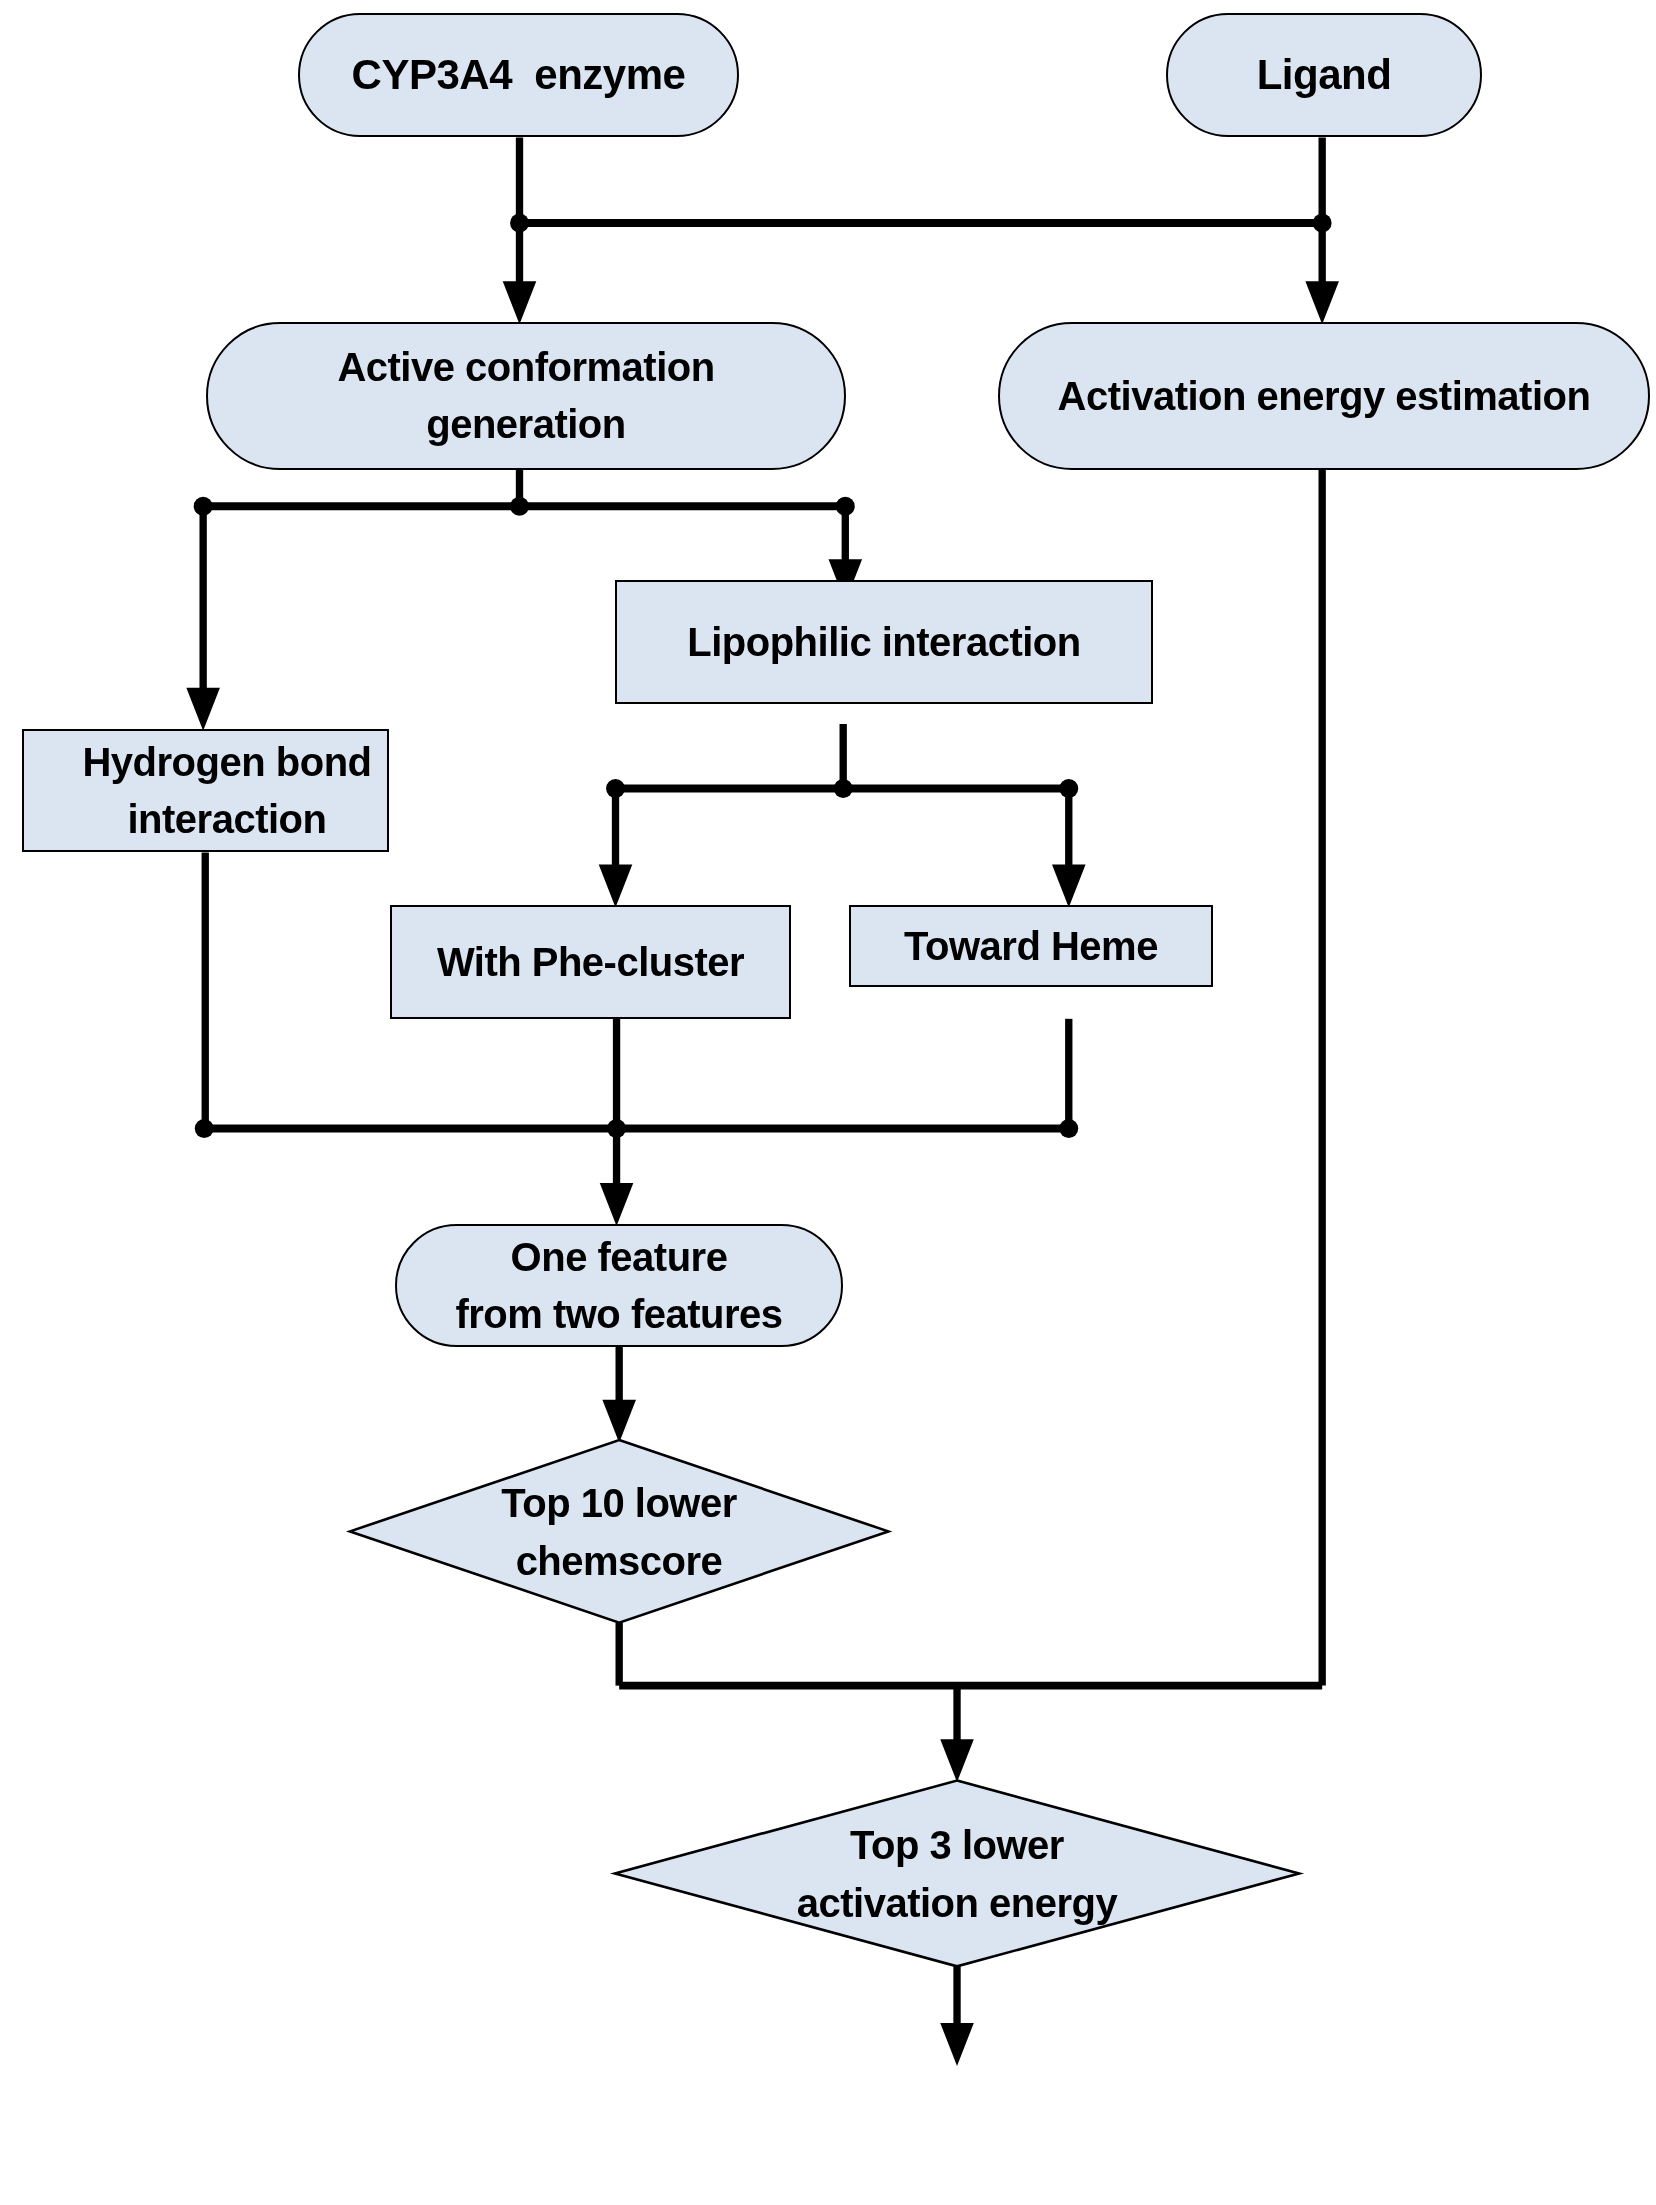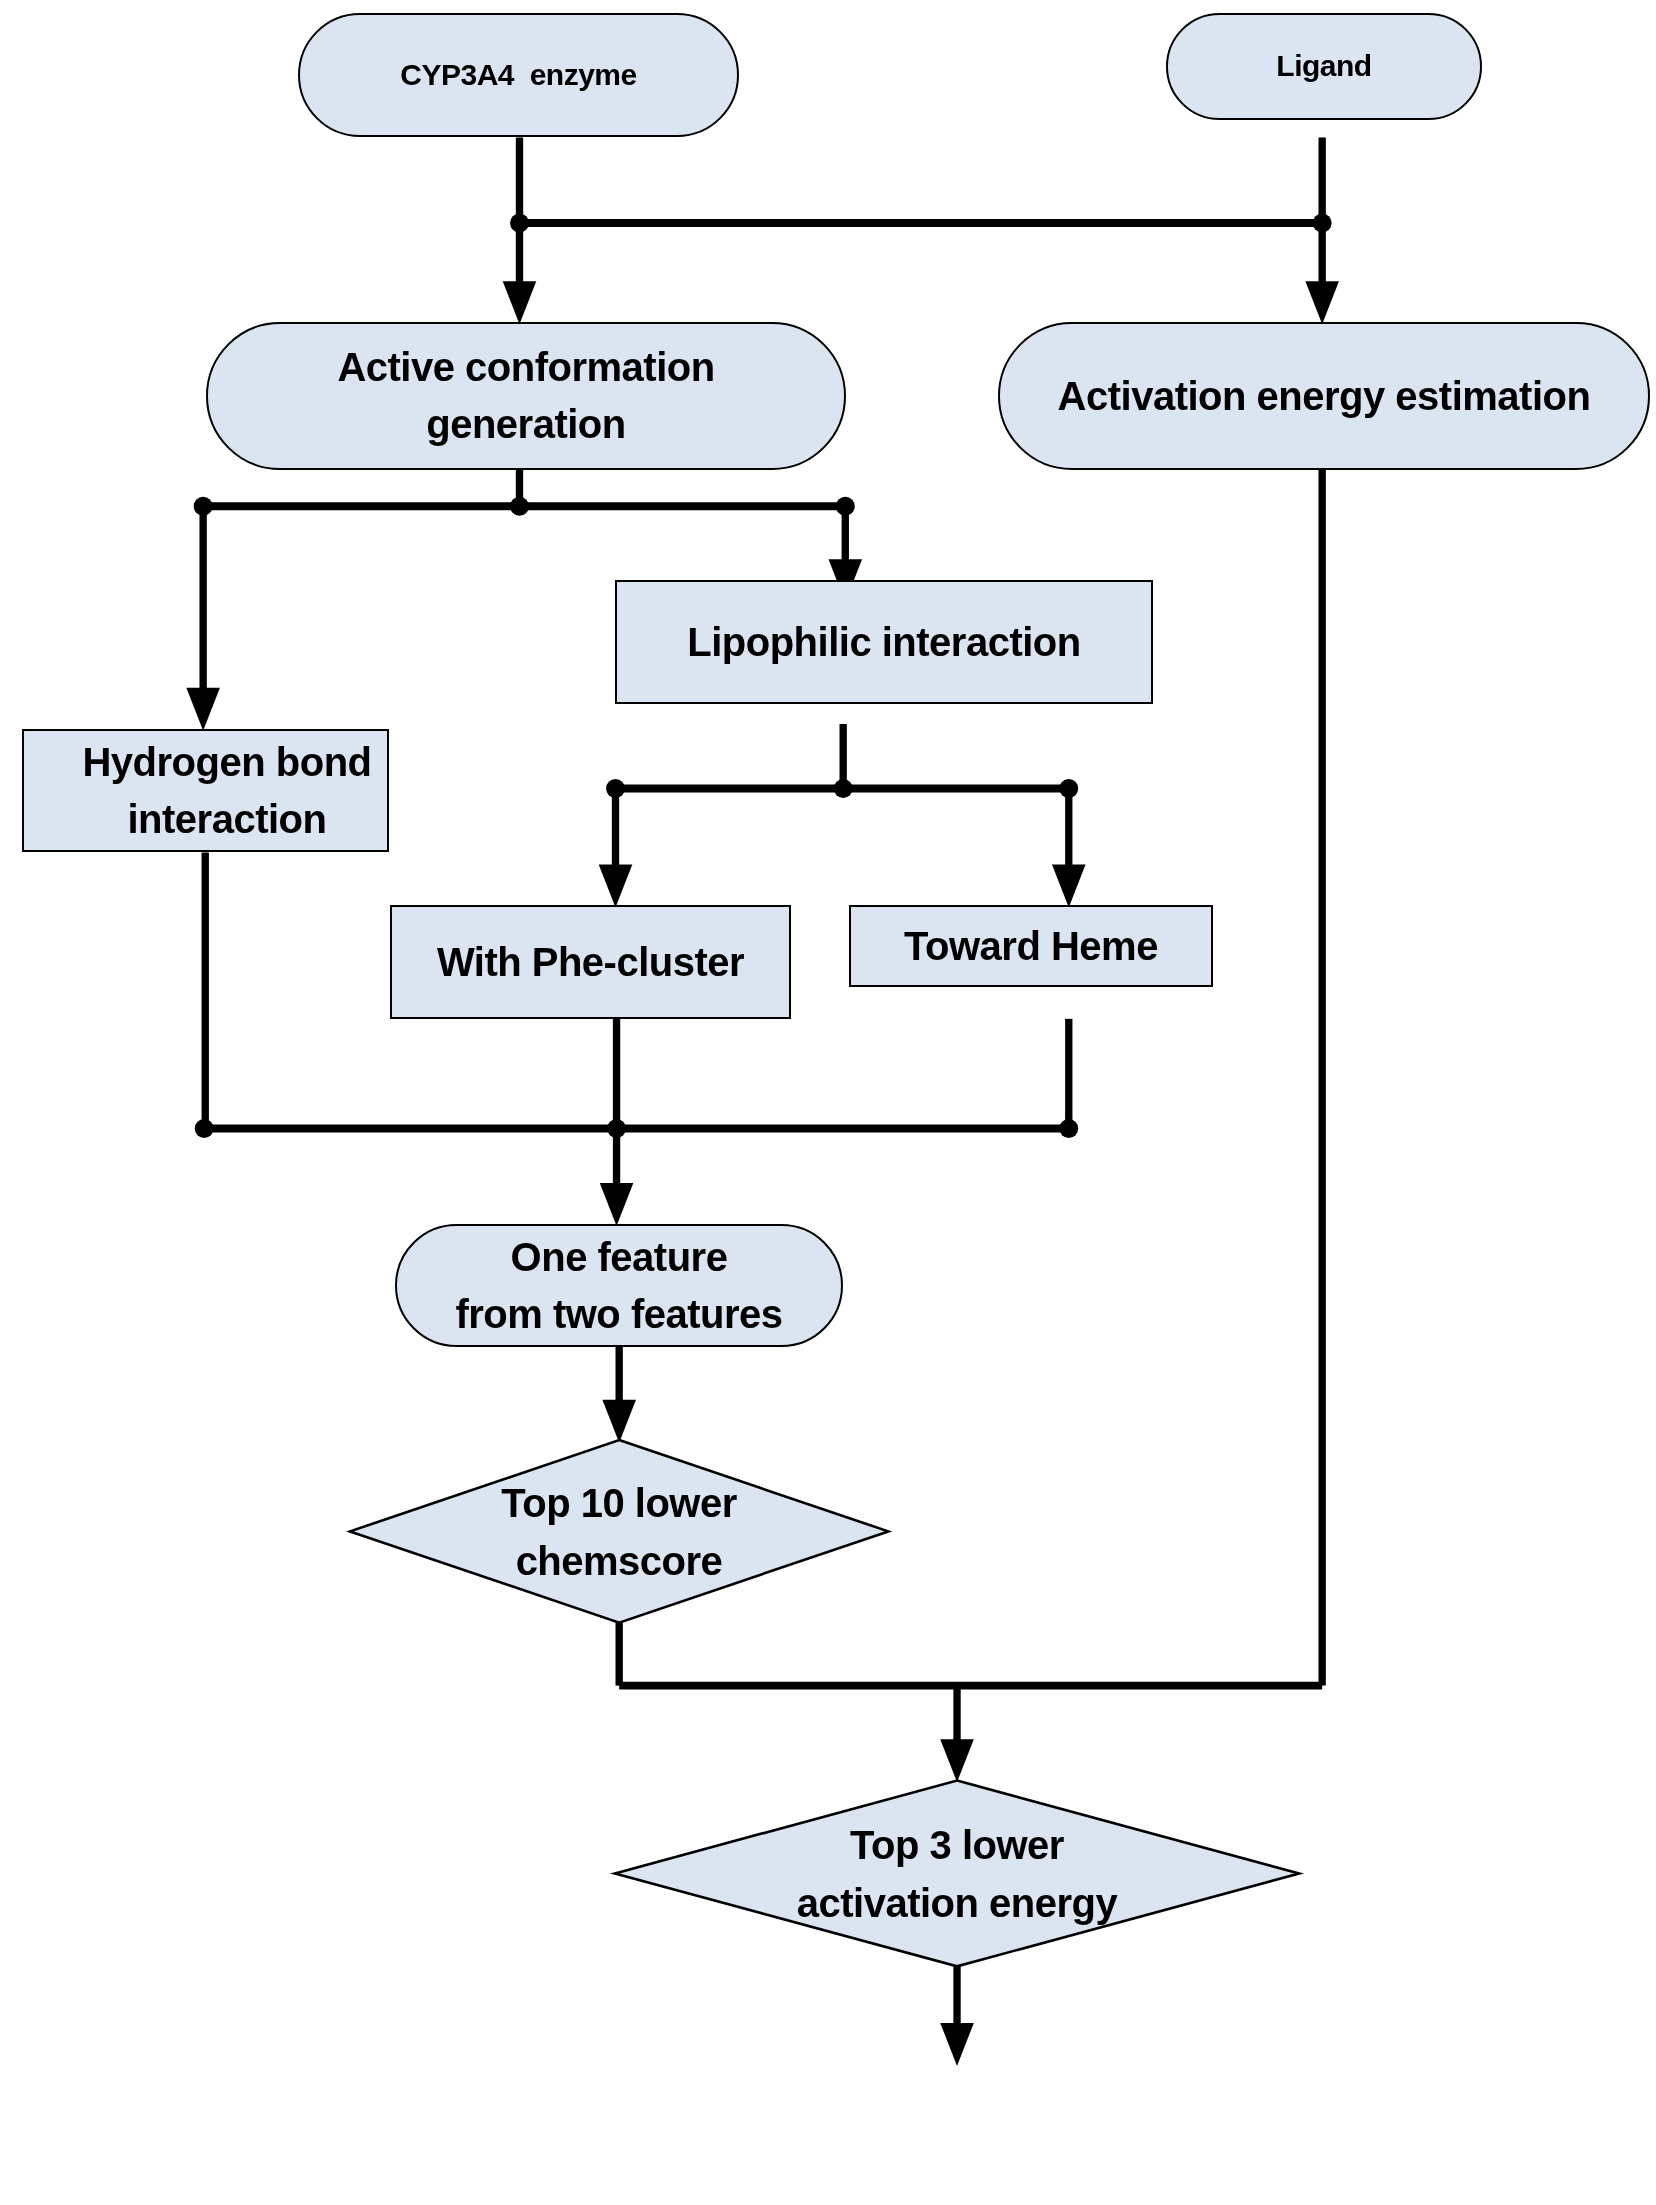--- a/index.html
+++ b/index.html
@@ -37,21 +37,21 @@
     align-items:center;
     justify-content:center;
     text-align:left;
     color:#000000;
     font-weight:bold;
     font-size:40px;
     line-height:1.45;
     letter-spacing:-0.5px;
     white-space:pre;
   }
-  .big   { font-size:30px; }
+  .big   { font-size:42px; }
   .small { font-size:37px; line-height:1.6; }
 </style>
 </head>
 <body>
 
 <div id="canvas">
 
   <svg id="wires" viewBox="0 0 3158 4203" xmlns="http://www.w3.org/2000/svg">
     <g stroke="#000000" stroke-width="14" fill="none">
 
@@ -114,21 +114,21 @@
     <g fill="#dbe5f1" stroke="#000000" stroke-width="5">
       <polygon points="1180,2745 1693,2919 1180,3093 667,2919"></polygon>
       <polygon points="1824,3394 2476,3571 1824,3748 1172,3571"></polygon>
     </g>
   </svg>
 
   <div class="node pill big" style="left:298px; top:13px; width:441px; height:124px;">
     <span>CYP3A4  enzyme</span>
   </div>
 
-  <div class="node pill big" style="left:1166px; top:13px; width:316px; height:107px;">
+  <div class="node pill big" style="left:1166px; top:13px; width:316px; height:124px;">
     <span>Ligand</span>
   </div>
 
   <div class="node pill" style="left:206px; top:322px; width:640px; height:148px;text-align:center;">
     <span>Active conformation</span>
     <span>generation</span>
   </div>
 
   <div class="node pill" style="left:998px; top:322px; width:652px; height:148px;">
     <span>Activation energy estimation</span>

